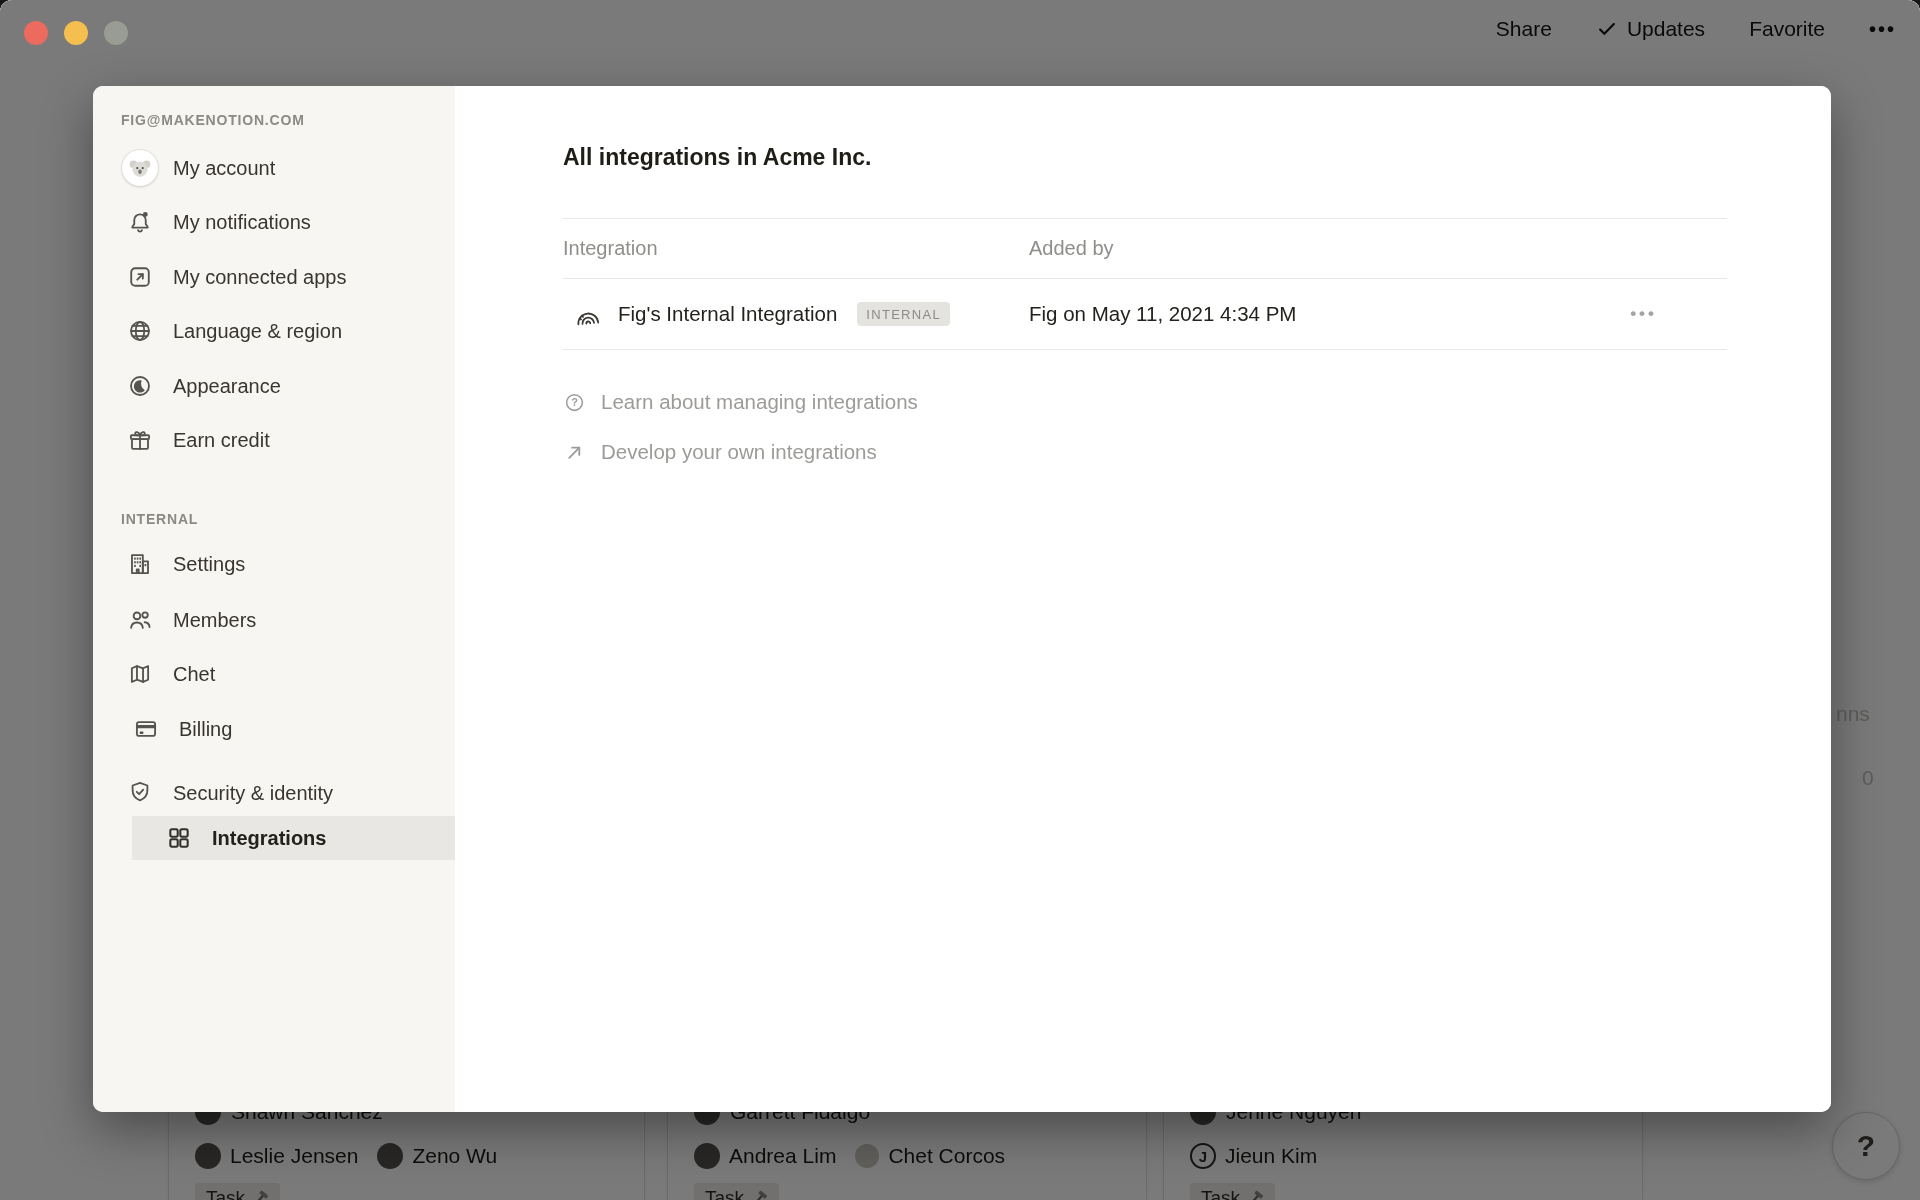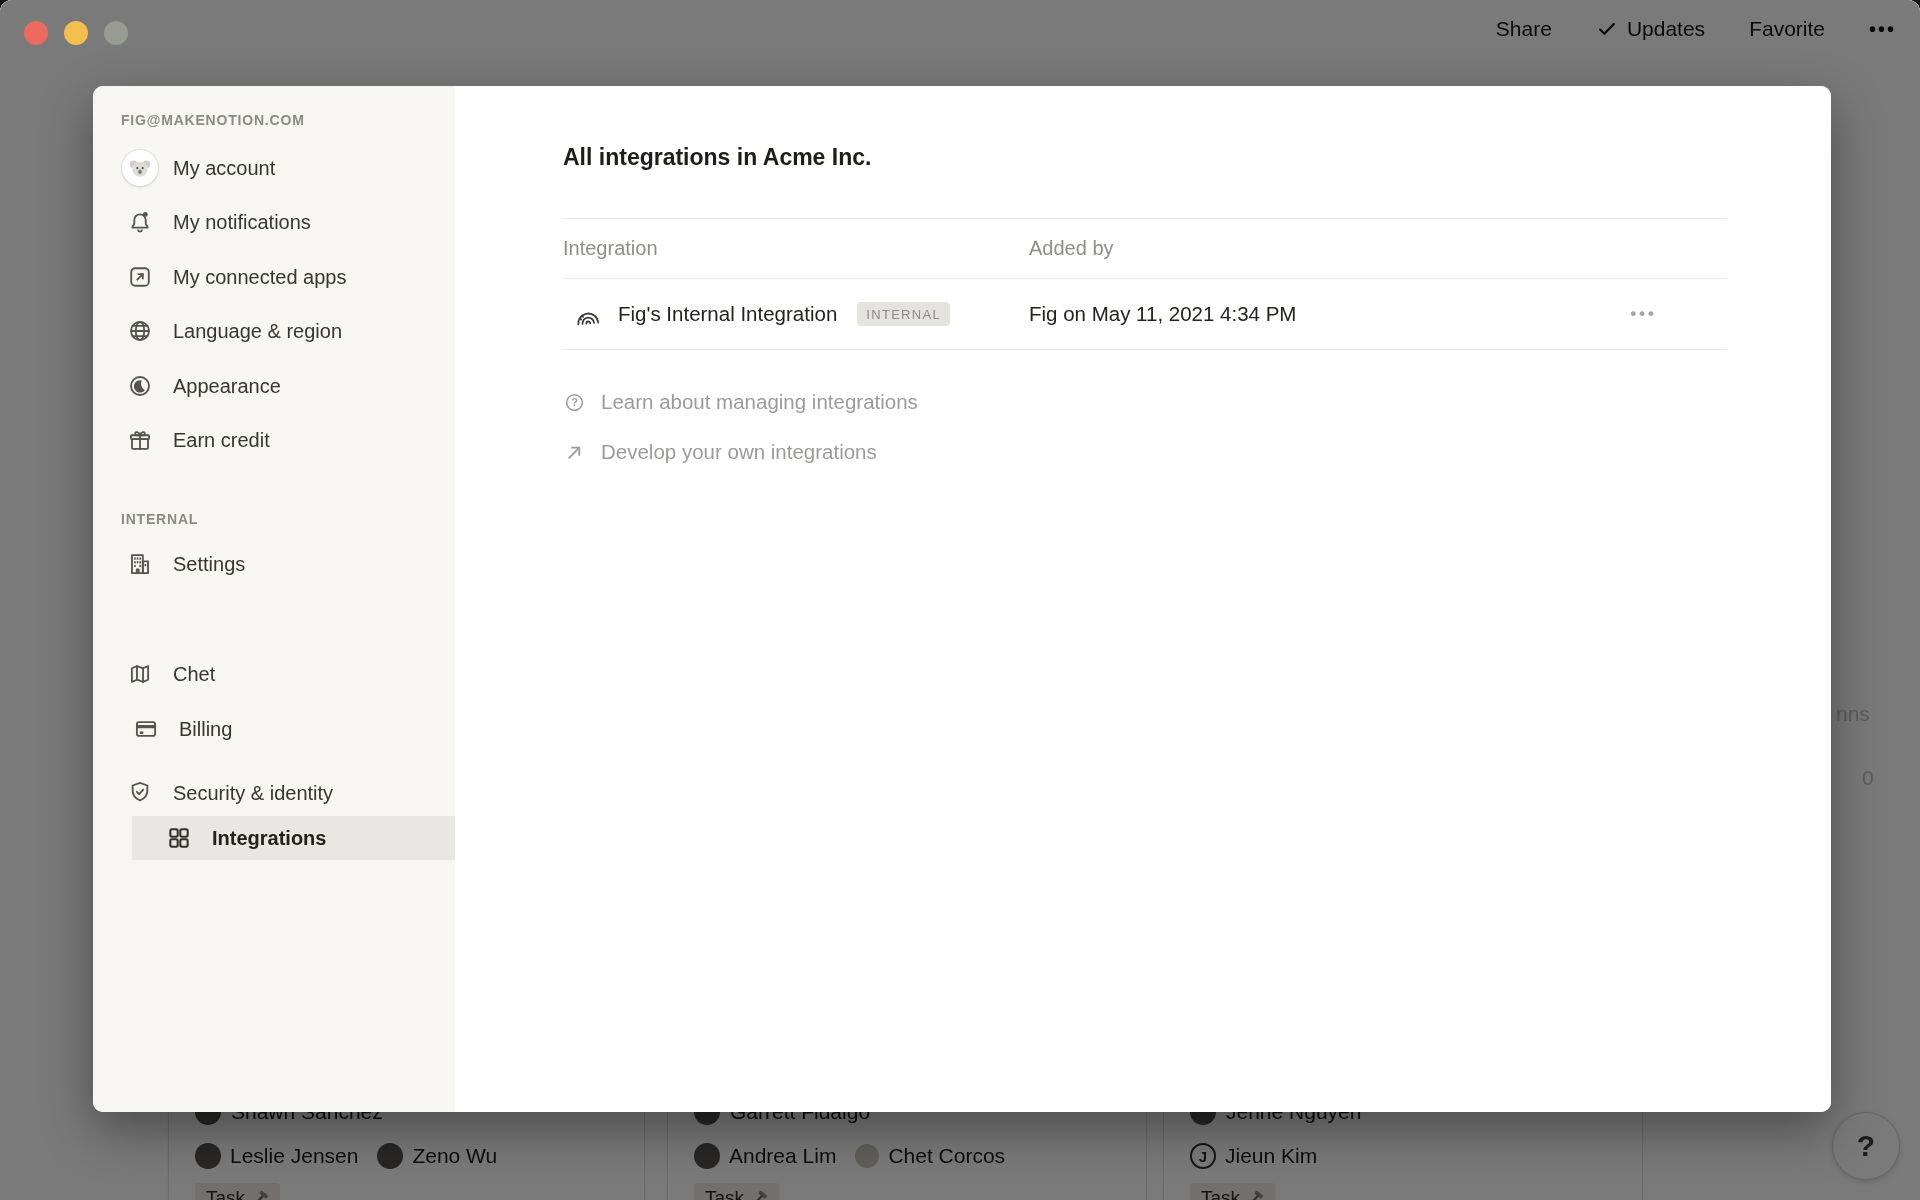--- a/index.html
+++ b/index.html
@@ -283,20 +283,31 @@
                 <rect x="6.6" y="12.8" width="1.5" height="2"></rect>
                 <rect x="11.4" y="12.8" width="1.5" height="2"></rect>
                 <rect x="16.2" y="12" width="1.6" height="2"></rect>
               </g>
               <path d="M9 20.4v-3.4h1.8v3.4"></path>
             </svg>
         </span>
         <span>Settings</span>
       </div>
 
+      <div class="nav-item" style="top:512px;">
+        <span class="ic">
+          <svg width="26" height="26" viewBox="0 0 24 24" fill="none" stroke="#56544e" stroke-width="1.7" stroke-linecap="round" stroke-linejoin="round">
+              <circle cx="9.2" cy="8.2" r="3.1"></circle>
+              <path d="M3.8 19.3c.3-3.1 2.6-5 5.4-5s5.1 1.9 5.4 5"></path>
+              <circle cx="16.7" cy="7.4" r="2.5"></circle>
+              <path d="M16.3 14.1c2.5.2 4.3 1.9 4.5 4.4"></path>
+            </svg>
+        </span>
+        <span>Members</span>
+      </div>
 
       <div class="nav-item" style="top:566px;">
         <span class="ic">
           <svg width="26" height="26" viewBox="0 0 24 24" fill="none" stroke="#56544e" stroke-width="1.7" stroke-linecap="round" stroke-linejoin="round">
               <path d="M4.5 6.7 9.2 4.7l5.6 2 4.7-2v12.6l-4.7 2-5.6-2-4.7 2z"></path>
               <path d="M9.2 4.7v12.6"></path>
               <path d="M14.8 6.7v12.6"></path>
             </svg>
         </span>
         <span>Chet</span>

